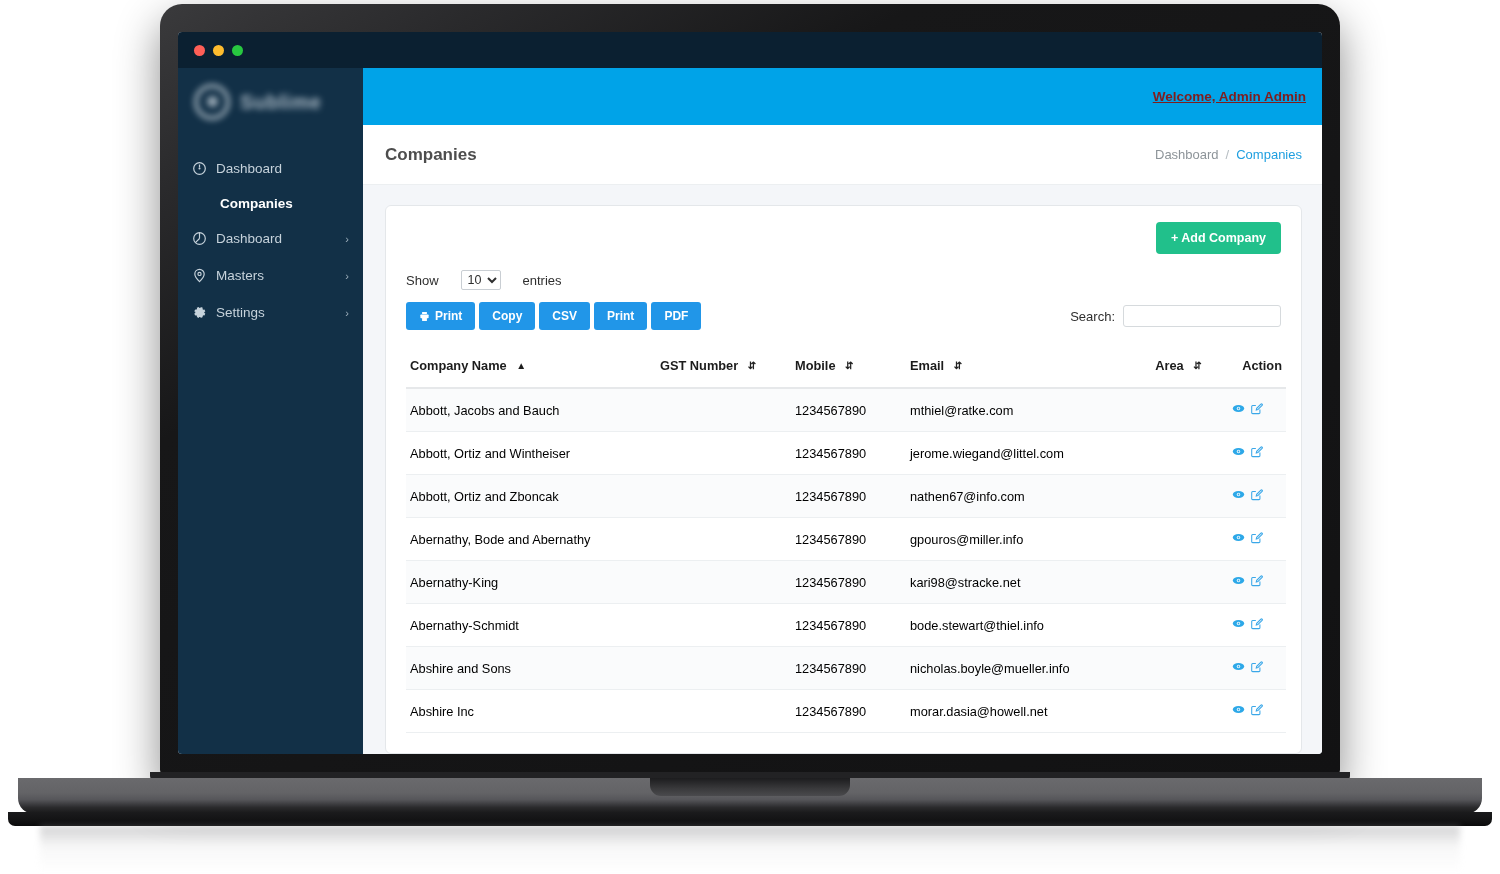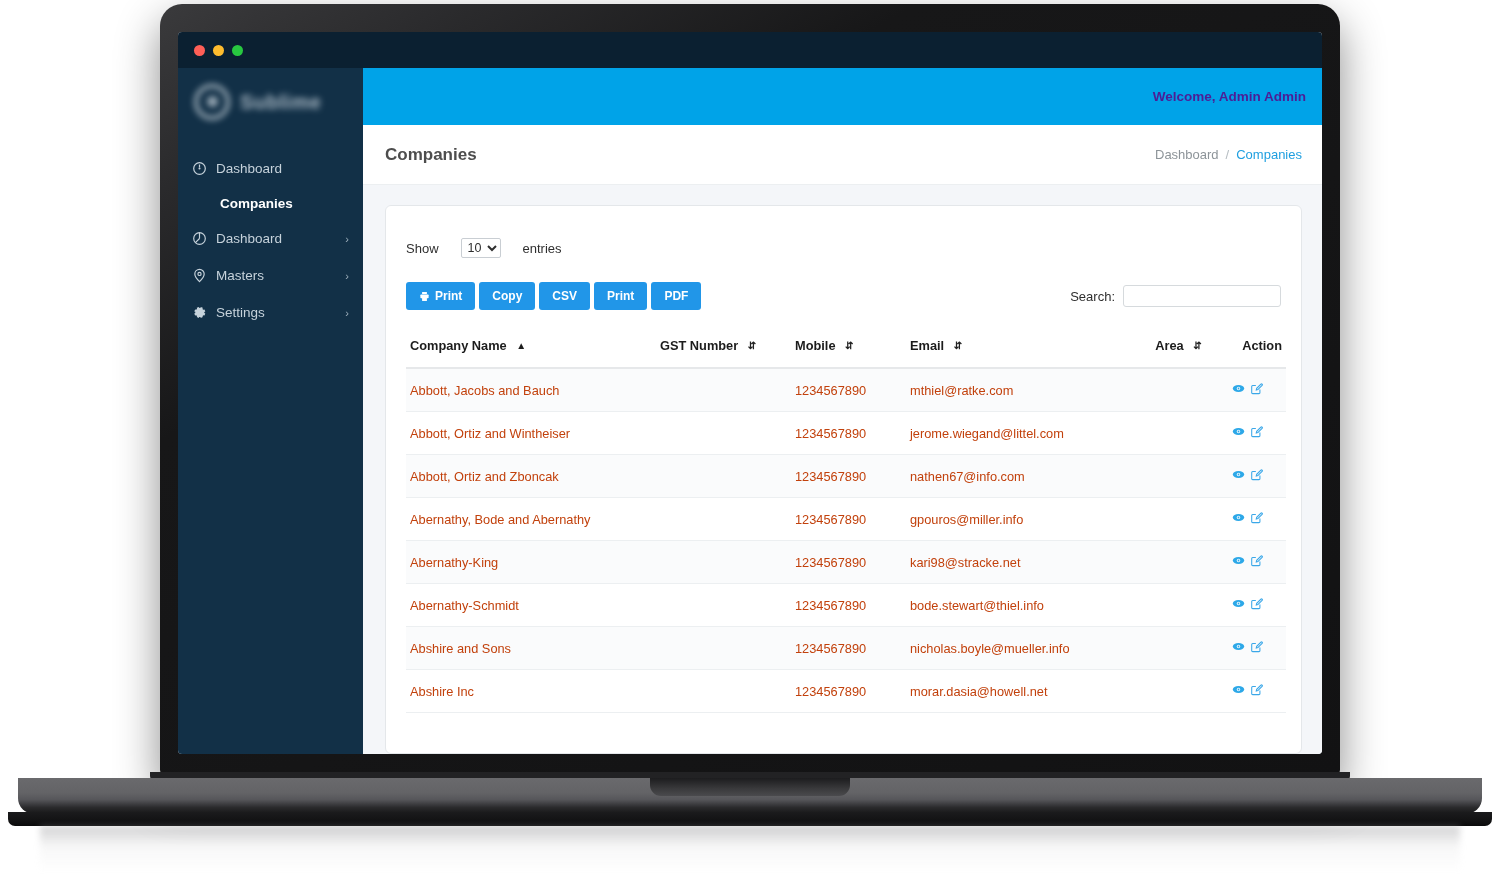--- a/index.html
+++ b/index.html
@@ -177,21 +177,21 @@
 
   .topbar {
     height: 57px;
     flex: 0 0 57px;
     background: #00a3e8;
     display: flex;
     align-items: center;
     justify-content: flex-end;
     padding-right: 18px;
   }
-  .welcome { color: #4c1d95; font-size: 13.5px; font-weight: bold; }
+  .welcome { color: #7f1d1d; font-size: 13.5px; font-weight: bold; text-decoration: underline; }
 
   .pageheader {
     height: 60px;
     flex: 0 0 60px;
     background: #ffffff;
     display: flex;
     align-items: center;
     justify-content: space-between;
     padding: 0 22px;
     border-bottom: 1px solid #eceff1;
@@ -240,21 +240,21 @@
     font-family: inherit;
     font-size: 12.5px;
     padding: 1px 2px;
     border: 1px solid #c9ced3;
     border-radius: 2px;
     background: #fff;
     color: #2f2f2f;
   }
 
   .dt-row2 {
-    margin-top: 24px;
+    margin-top: 12px;
     display: flex;
     align-items: center;
     justify-content: space-between;
   }
   .dt-buttons { display: flex; gap: 4px; }
   .dt-btn {
     background: #2196e8;
     color: #ffffff;
     border: none;
     border-radius: 3px;
@@ -289,21 +289,21 @@
     font-weight: bold;
     padding: 10px 4px 14px 4px;
     border-bottom: 2px solid #e6e8ea;
     white-space: nowrap;
   }
   thead th .sorter { display: inline-block; margin-left: 6px; color: #1c1c1c; font-size: 10px; vertical-align: 1px; }
   thead th .sorter.both { color: #222; }
 
   tbody td {
     font-size: 12.8px;
-    color: #c2410c;
+    color: #000000;
     padding: 13px 4px;
     border-bottom: 1px solid #eceff1;
     white-space: nowrap;
     overflow: hidden;
     text-overflow: ellipsis;
   }
   tbody tr:nth-child(odd) { background: #fafbfc; }
   tbody tr:nth-child(even) { background: #ffffff; }
 
   .col-name { width: 250px; }
@@ -409,20 +409,26 @@
               <div class="crumb">
                 <a href="#">Dashboard</a>
                 <span class="sep">/</span>
                 <span class="current">Companies</span>
               </div>
             </div>
 
             <div class="content">
               <div class="card">
 
+                <div class="card-top">
+                  <button class="btn-add">
+                    <span>+</span>
+                    <span>Add Company</span>
+                  </button>
+                </div>
 
                 <div class="dt-length">
                   <span>Show</span>
                   <select>
                     <option>10</option>
                   </select>
                   <span>entries</span>
                 </div>
 
                 <div class="dt-row2">

